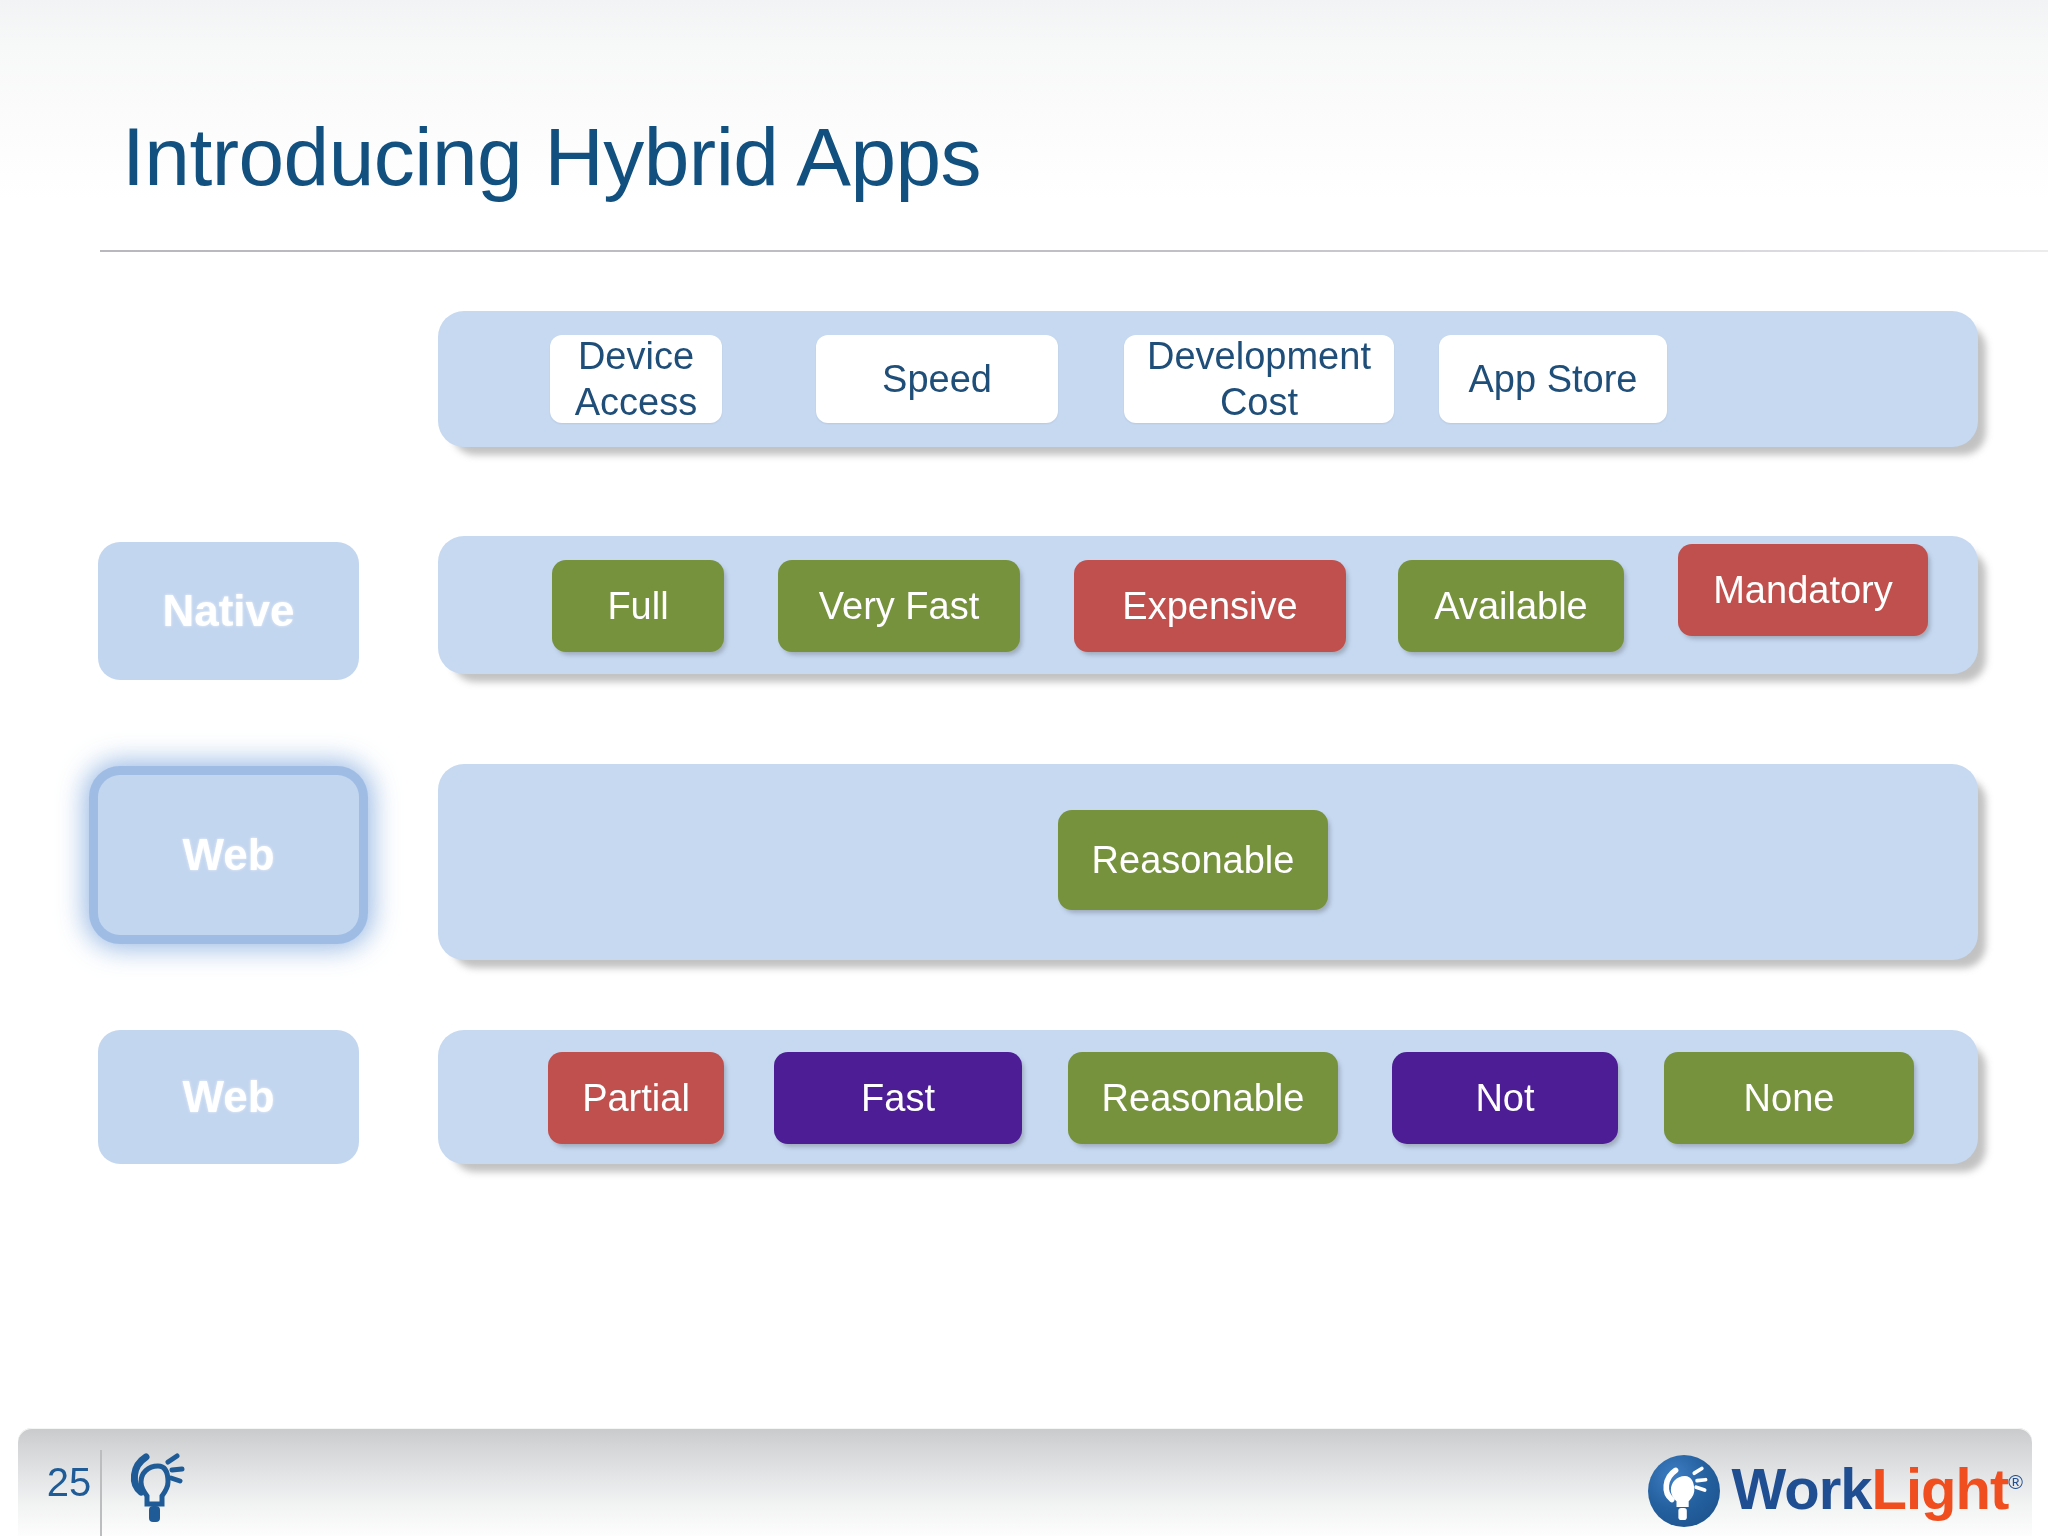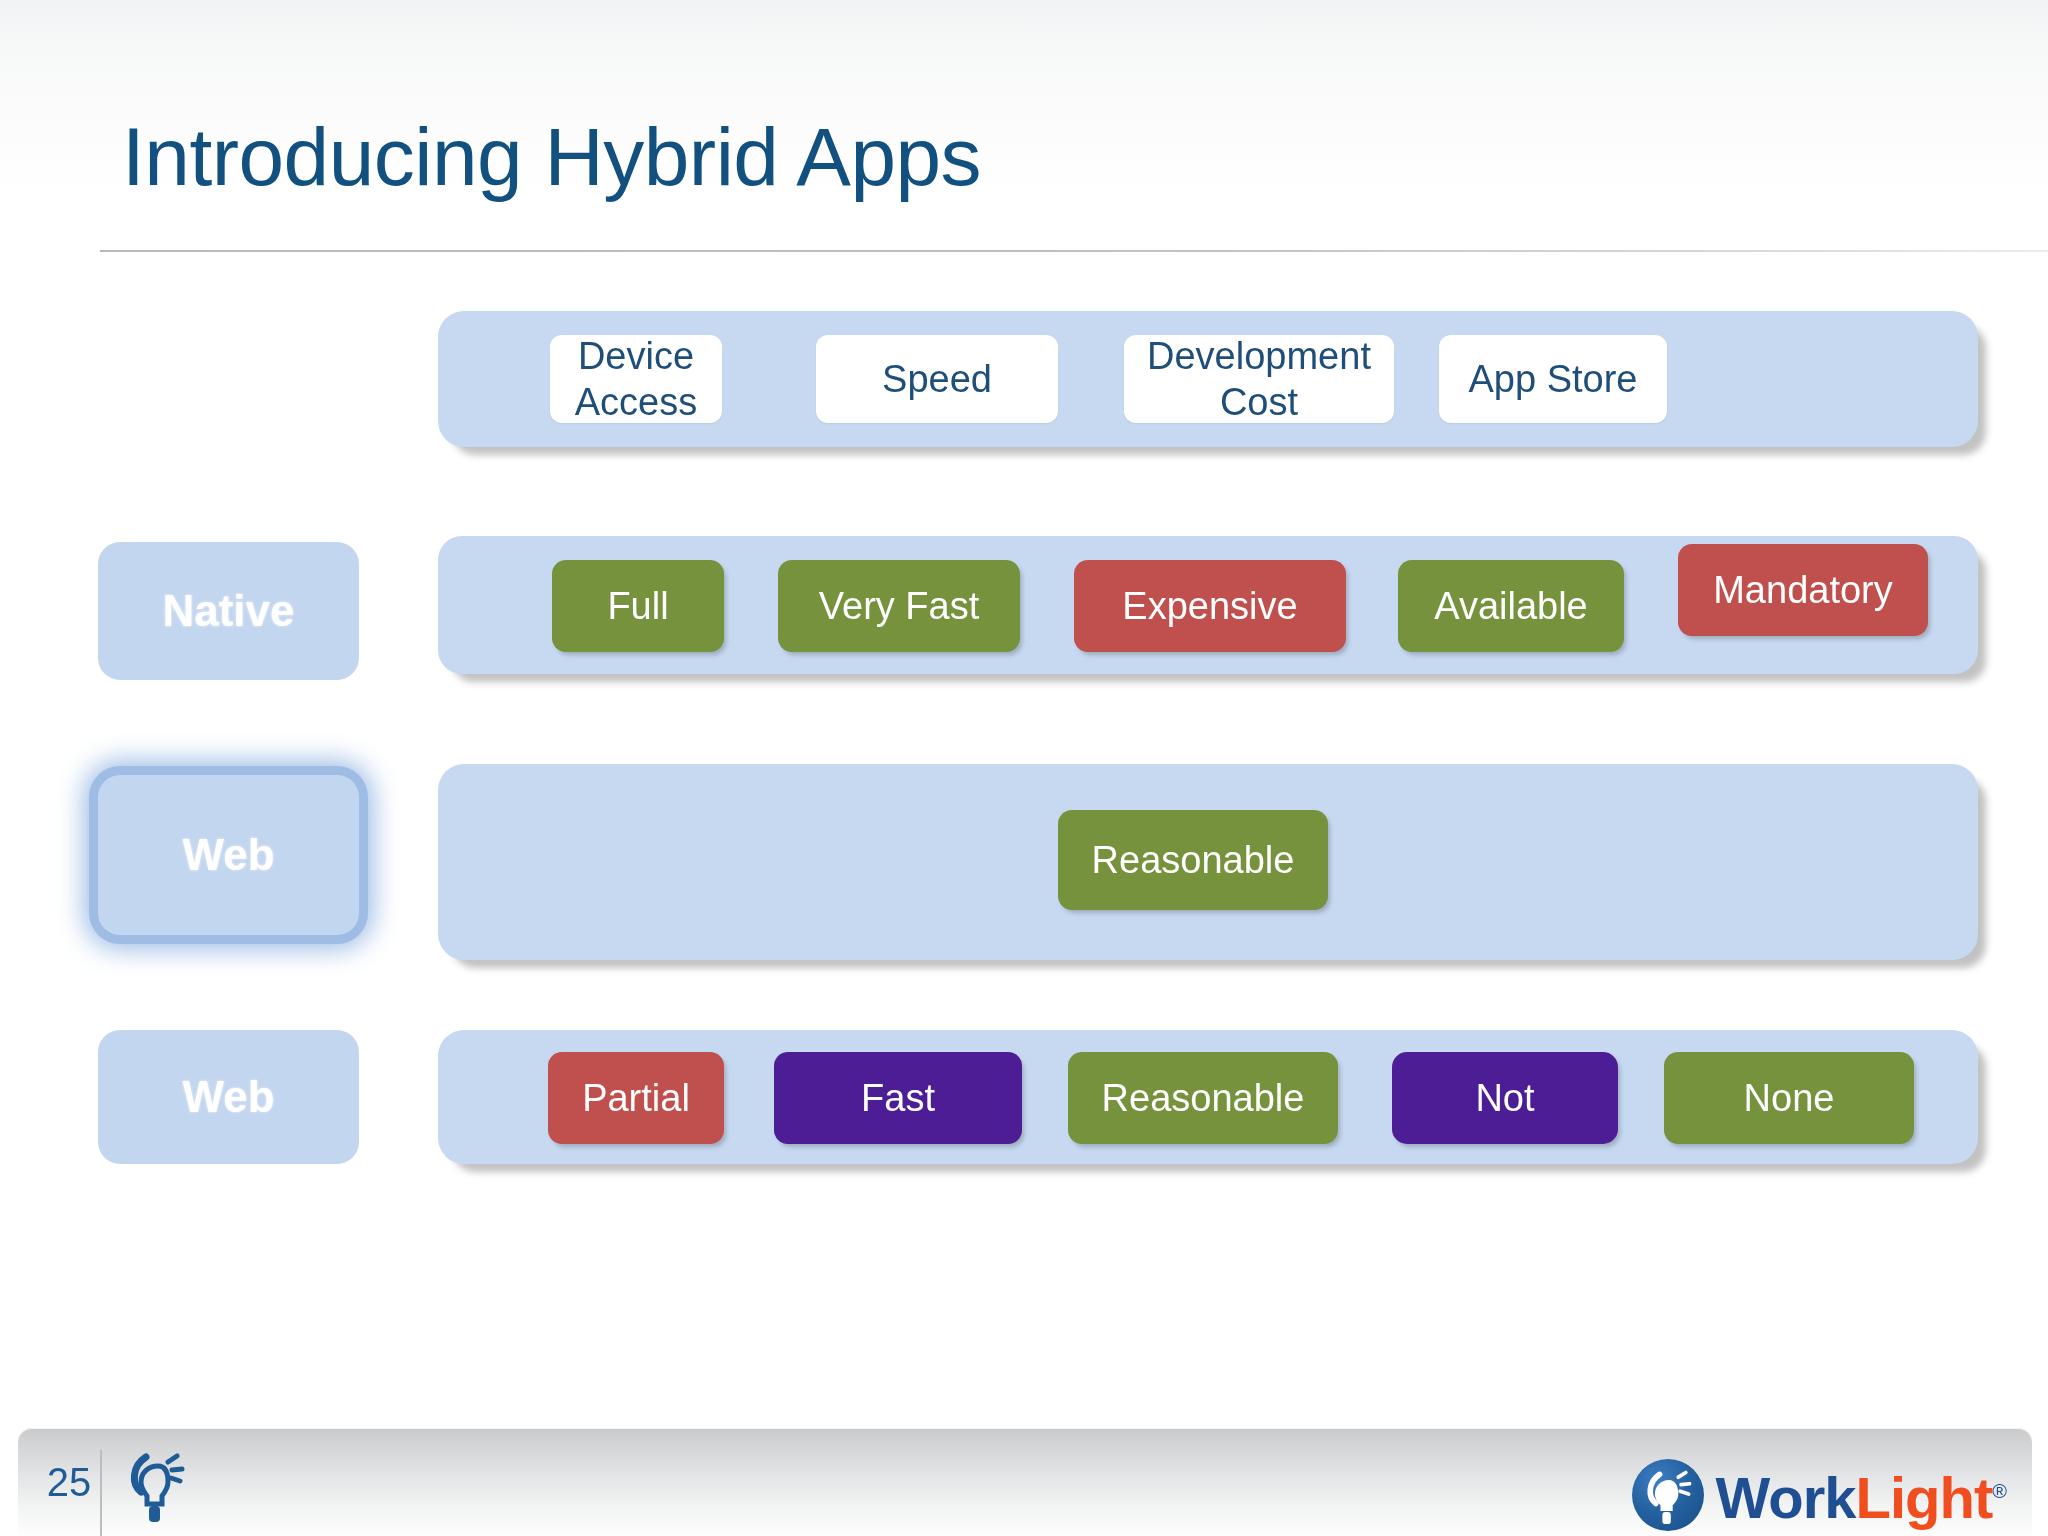--- a/index.html
+++ b/index.html
@@ -155,25 +155,25 @@
   }
   .footer-bulb {
     position: absolute;
     left: 128px;
     top: 1448px;
     width: 62px;
     height: 84px;
   }
   .brand {
     position: absolute;
-    right: 42px;
+    right: 26px;
     top: 1455px;
     height: 76px;
     display: flex;
-    align-items: flex-end;
+    align-items: flex-start;
     gap: 12px;
   }
   .brand-mark {
     width: 72px;
     height: 72px;
     border-radius: 50%;
     background: radial-gradient(circle at 36% 30%, #3f7ec4 0%, #24609f 48%, #1a4e88 100%);
     display: flex;
     align-items: center;
     justify-content: center;
@@ -220,21 +220,21 @@
         <div class="cell white" style="left:983px; top:24px; width:228px; height:88px;">
           <span style="white-space:pre-line;">App Store</span>
         </div>
       </div>
     </div>
 
     <div class="cat-pill" style="left:98px; top:542px; width:261px; height:138px;">
       <span class="cat-label">Native</span>
     </div>
 
-    <div class="row-bar" style="left:438px; top:536px; width:1540px; height:138px;border-radius:24px;">
+    <div class="row-bar" style="left:438px; top:536px; width:1540px; height:138px;">
       <div class="cells">
         <div class="cell green" style="left:96px; top:24px; width:172px; height:92px;">
           <span>Full</span>
         </div>
         <div class="cell green" style="left:322px; top:24px; width:242px; height:92px;">
           <span>Very Fast</span>
         </div>
         <div class="cell red" style="left:618px; top:24px; width:272px; height:92px;">
           <span>Expensive</span>
         </div>

